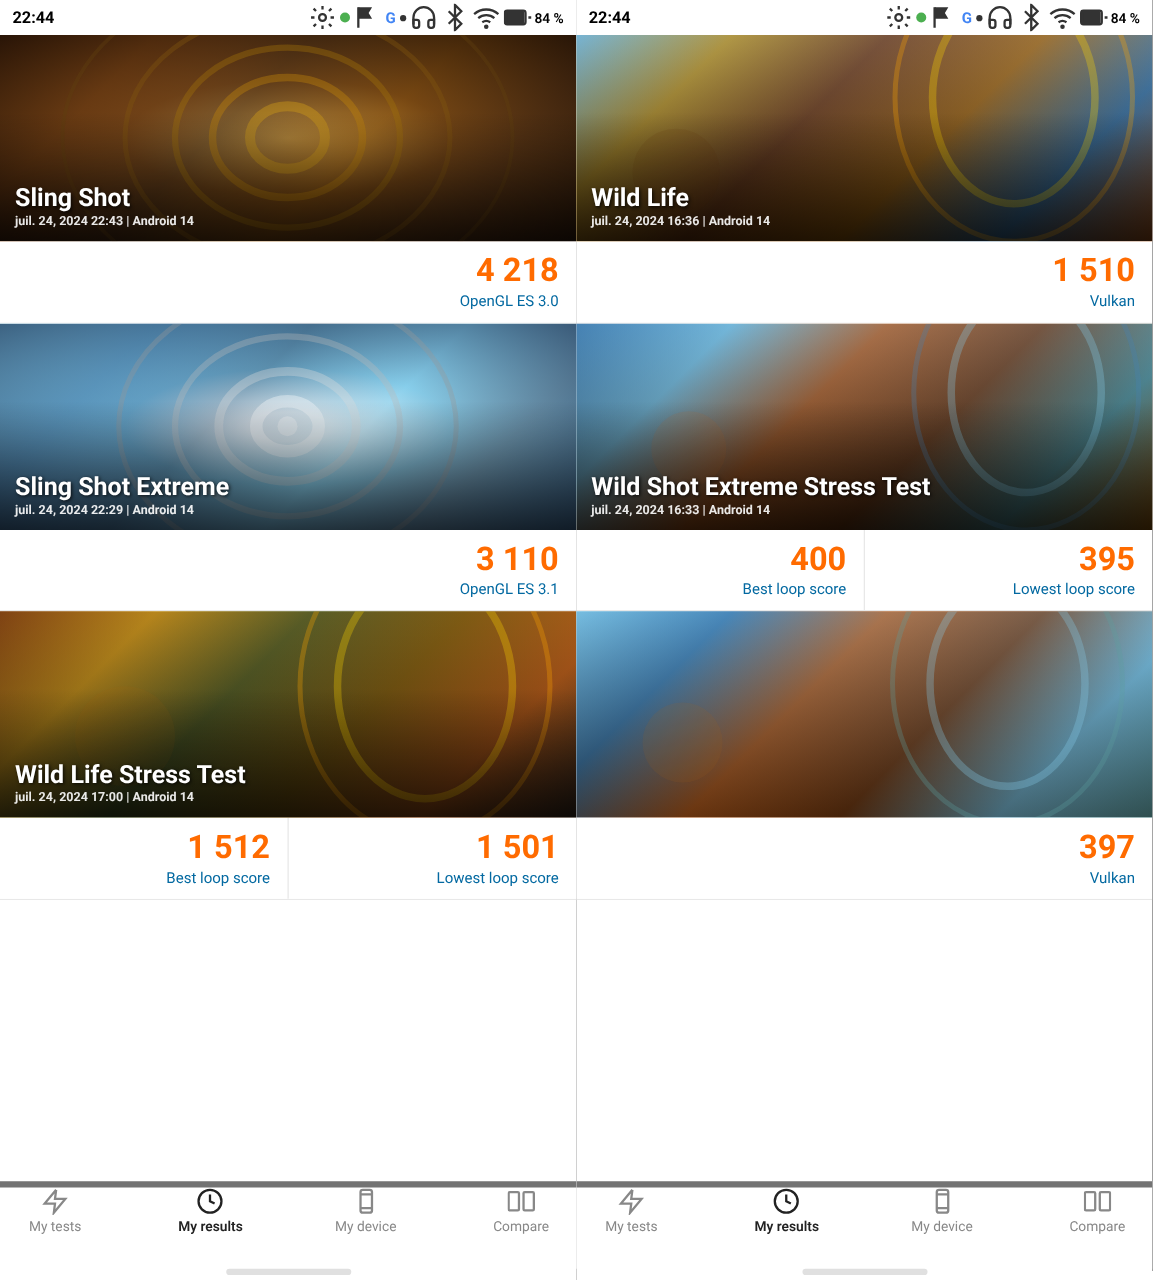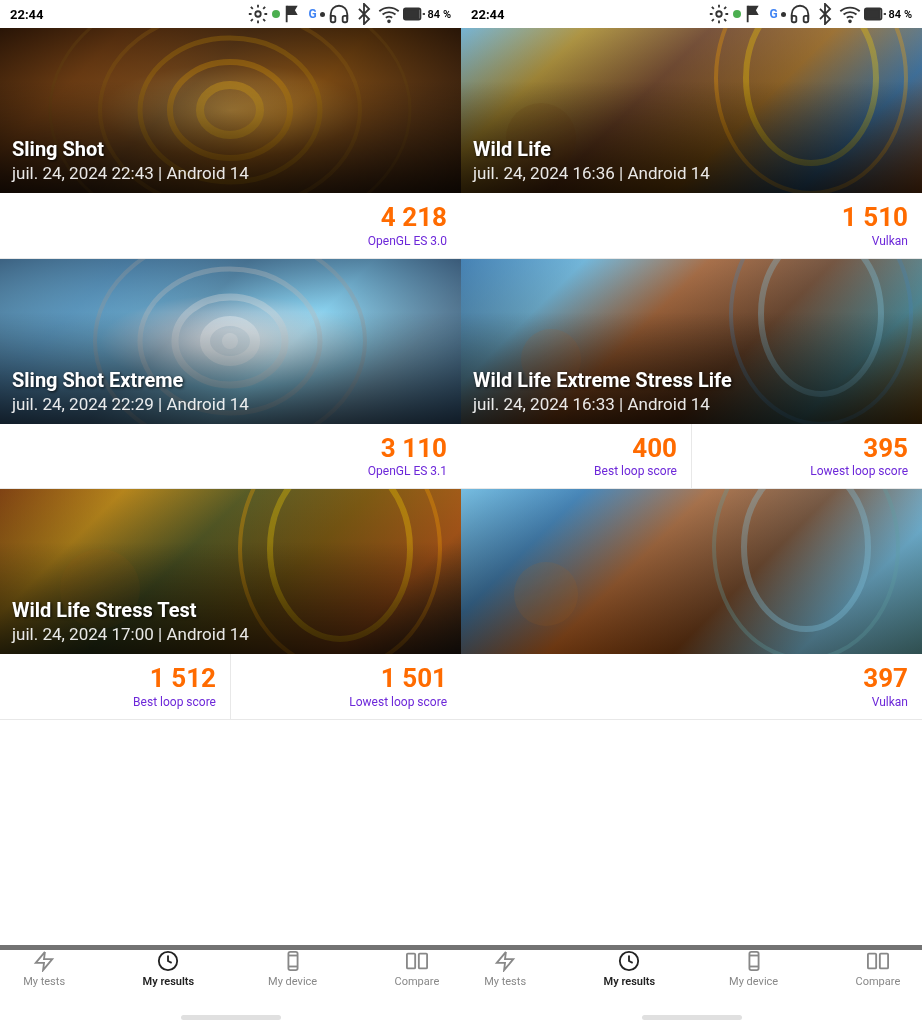--- a/index.html
+++ b/index.html
@@ -127,22 +127,23 @@
     .card-title {
       color: #fff;
       font-size: 20px;
       font-weight: 700;
       text-shadow: 1px 1px 3px rgba(0,0,0,0.8);
       line-height: 1.2;
       margin-top: 48px;
     }
     .card-subtitle {
       color: rgba(255,255,255,0.9);
-      font-size: 17px;
+      font-size: 10px;
       margin-top: 2px;
+      font-weight: bold;
     }
 
     .card-scores {
       display: flex;
       background: #fff;
       text-align: right;
     }
     .score-cell {
       flex: 1;
       padding: 10px 14px;
@@ -150,21 +151,21 @@
     }
     .score-cell:last-child { border-right: none; }
     .score-value {
       font-size: 26px;
       font-weight: 700;
       color: #FF6B00;
       line-height: 1.1;
     }
     .score-label {
       font-size: 12px;
-      color: #6d28d9;
+      color: #0369a1;
       margin-top: 2px;
     }
 
     
     .bottom-nav {
       height: 70px;
       background: #fff;
       border-top: 5px solid #737373;
       display: flex;
       align-items: flex-start;
@@ -422,21 +423,21 @@
     </div>
 
     <div class="bench-card">
       <div class="card-image wild-life-extreme-stress-bg">
         <svg style="position:absolute;inset:0;width:100%;height:100%;opacity:0.3" viewBox="0 0 461 165">
           <ellipse cx="360" cy="55" rx="60" ry="80" fill="none" stroke="#87CEEB" stroke-width="6"></ellipse>
           <ellipse cx="360" cy="55" rx="90" ry="110" fill="none" stroke="#4682B4" stroke-width="4"></ellipse>
           <circle cx="90" cy="100" r="30" fill="rgba(200,100,30,0.4)"></circle>
         </svg>
         <div class="card-title-overlay">
-          <div class="card-title">Wild Life Extreme Stress Life</div>
+          <div class="card-title">Wild Shot Extreme Stress Test</div>
           <div class="card-subtitle">juil. 24, 2024 16:33 | Android 14</div>
         </div>
       </div>
       <div class="card-scores">
         <div class="score-cell">
           <div class="score-value">400</div>
           <div class="score-label">Best loop score</div>
         </div>
         <div class="score-cell">
           <div class="score-value">395</div>

